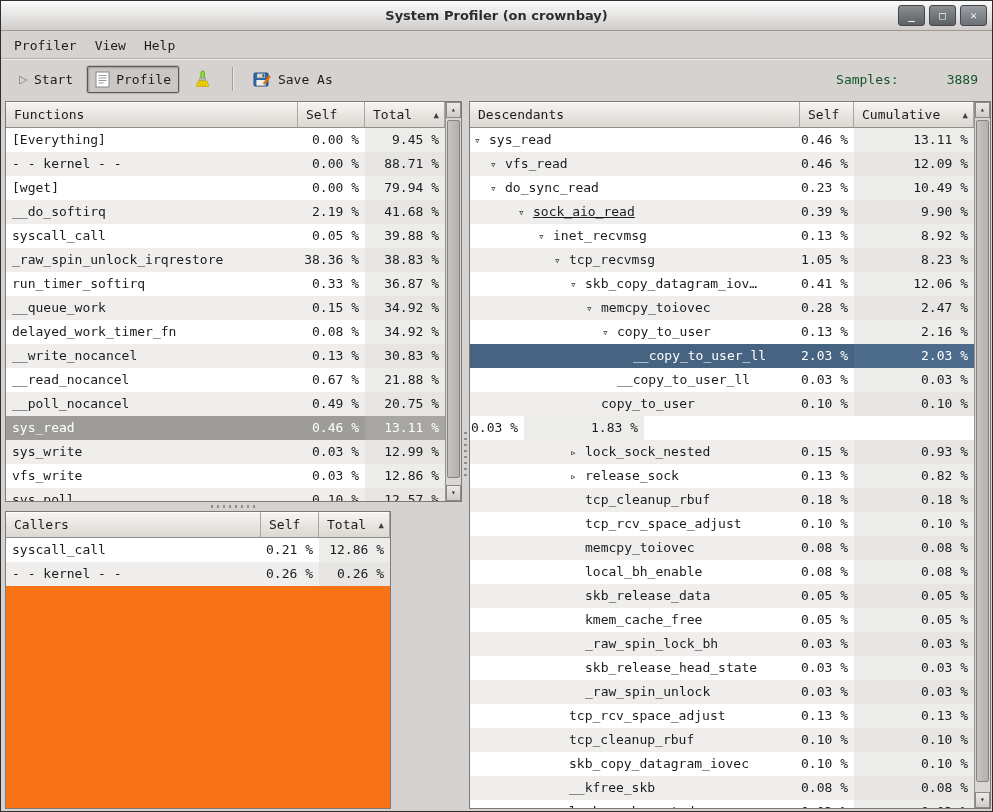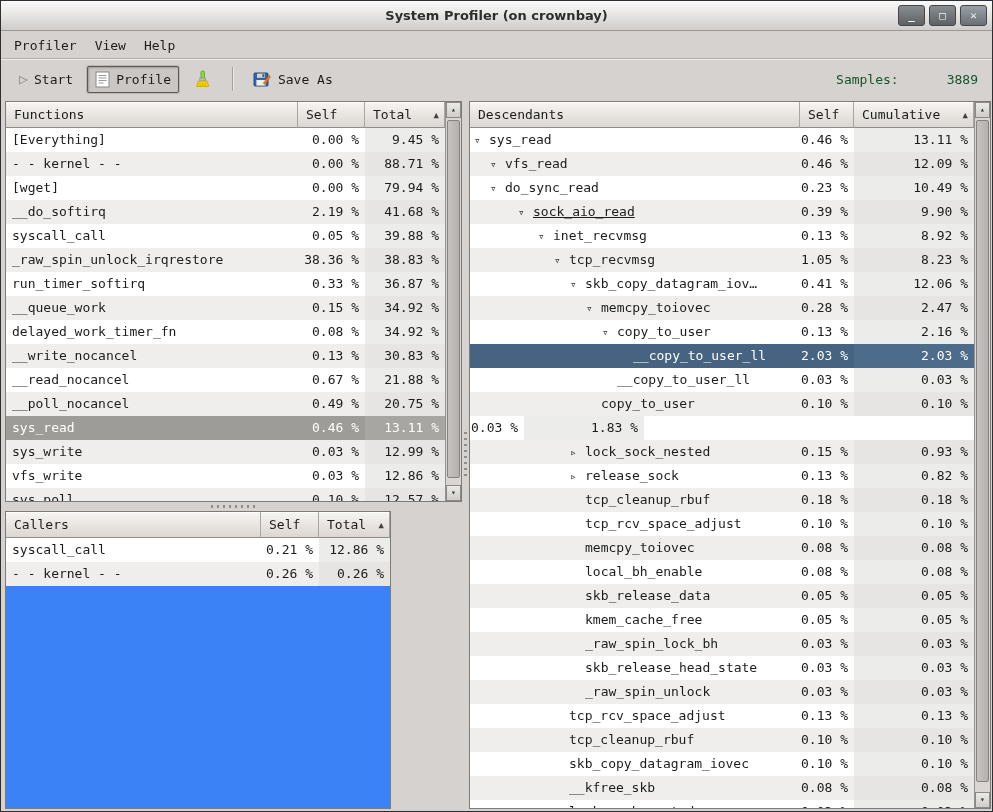--- a/index.html
+++ b/index.html
@@ -53,21 +53,21 @@
   .tview{flex:1;display:flex;flex-direction:column;overflow:hidden;min-width:0;}
   .thead{display:flex;height:26px;flex:none;}
   .hcell{
     display:flex;align-items:center;padding-left:8px;
     background:linear-gradient(#f7f5f3,#e6e2de 60%,#dbd7d3);
     border-right:1px solid #a8a5a2;border-bottom:1px solid #8f8c89;
     box-shadow:inset 0 1px 0 #fff;overflow:hidden;white-space:nowrap;
   }
   .hcell.c1{flex:1;min-width:0;}
   .sort-arrow{margin-left:auto;padding-right:5px;font-size:9px;color:#3f3f3f;}
-  .tbody{flex:1;overflow:hidden;background:#3b82f6;}
+  .tbody{flex:1;overflow:hidden;background:#f97316;}
   .row{display:flex;height:24px;line-height:24px;}
   .row.odd{background:#ffffff;}
   .row.even{background:#efeeed;}
   .row.odd .col-sorted{background:#ececea;}
   .row.even .col-sorted{background:#e6e5e3;}
   .cell{white-space:nowrap;overflow:hidden;}
   .cell.c1{flex:1;min-width:0;padding-left:6px;}
   .cell.val{text-align:right;padding-right:6px;flex:none;}
   .row.sel-gray{background:var(--sel-gray,#9d9c98);color:#fff;}
   .row.sel-gray .col-sorted{background:#a7a6a2;}

